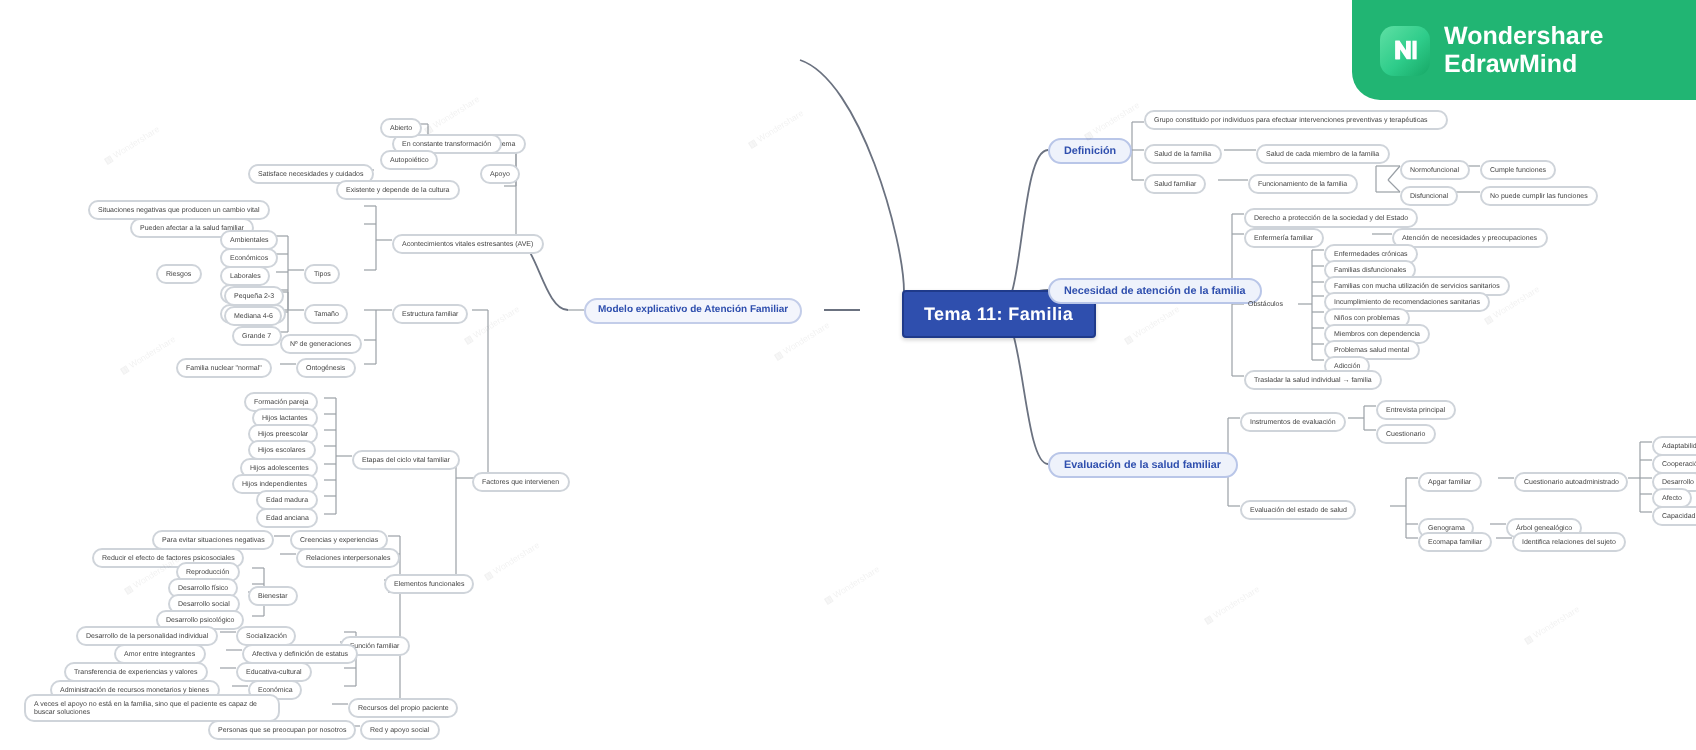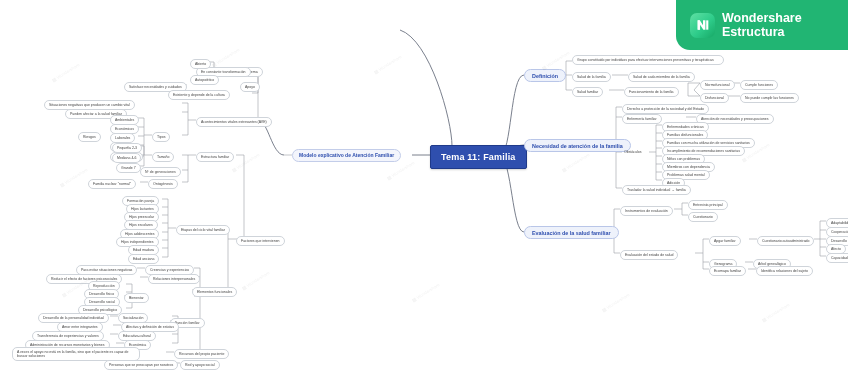--- a/index.html
+++ b/index.html
@@ -16,20 +16,21 @@
   svg.links path.thick { stroke:#6b7280; stroke-width:.9; }
 
   .node { position:absolute; white-space:nowrap; }
 
   
   .central {
     background:#2f4fae; color:#fff; font-weight:bold; font-size:9px;
     border:1px solid #1f3a8a; border-radius:2px;
     padding:6px 10px; letter-spacing:.2px;
     box-shadow:0 1px 2px rgba(0,0,0,.18);
+    margin-left:21px;
   }
   
   .main {
     background:#eef2fb; color:#2f4fae; font-weight:bold; font-size:5.4px;
     border:1px solid #b9c6e8; border-radius:7px; padding:2.6px 7px;
   }
   
   .sub-main {
     background:#f3f5fc; color:#2f4fae; font-weight:bold; font-size:5px;
     border:1px solid #c3cde9; border-radius:7px; padding:2.4px 6px;
@@ -364,17 +365,17 @@
   <div class="brand">
     <div class="brand-logo">
       <svg width="16" height="16" viewBox="0 0 24 24" aria-hidden="true">
         <path d="M4 19V5h3.2l4.8 7.2V5h0.2V5h3.4v14h-3.1L7.6 11.6V19z" fill="#ffffff"></path>
         <path d="M4 5h3.2v14H4z" fill="#ffffff"></path>
         <path d="M16.8 5H20v14h-3.2z" fill="#ffffff"></path>
       </svg>
     </div>
     <div class="brand-text">
       <div class="l1">Wondershare</div>
-      <div class="l2">Estructura</div>
+      <div class="l2">EdrawMind</div>
     </div>
   </div>
 
 </div>
 
 </body></html>

